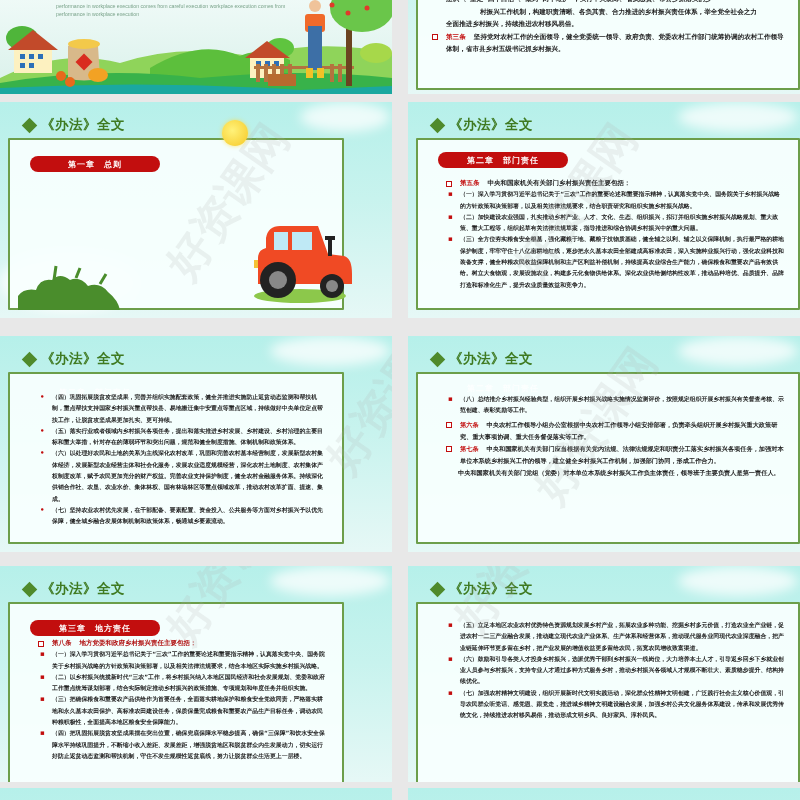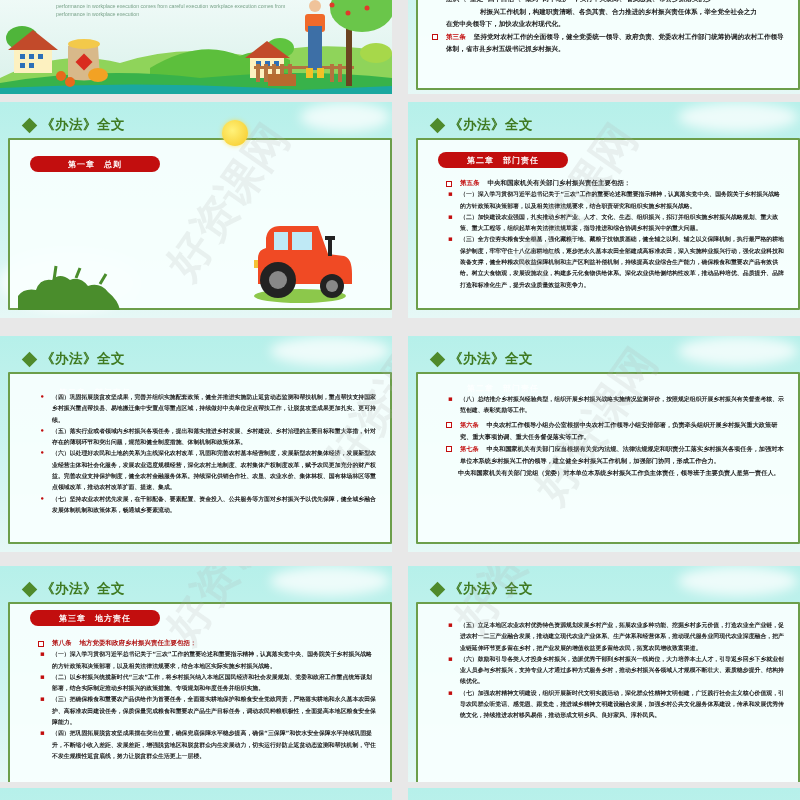--- a/index.html
+++ b/index.html
@@ -18,21 +18,21 @@
   .hdr {
     position: absolute; left: 22px; top: 14px; height: 18px;
     display: flex; align-items: center; gap: 6px;
   }
   .diamond {
     width: 11px; height: 11px; background: #4f8a2b; transform: rotate(45deg); margin-left: 2px;
   }
   .hdr-text { font-size: 13.5px; font-weight: bold; color: #3f7a21; letter-spacing: 0.5px; }
 
   .card {
-    position: absolute; left: 8px; top: 36px; width: 384px; height: 172px;
+    position: absolute; left: 8px; top: 36px; width: 336px; height: 172px;
     background: rgba(248,255,254,0.93); border: 2px solid #6c9e4a; border-radius: 1px;
   }
   .slide.right .card { left: 8px; width: 384px; }
   .chapter-pill {
     position: absolute; left: 20px; height: 16px; width: 130px;
     background: #c20e0e; border-radius: 9px; color: #fff; font-size: 8px; font-weight: bold;
     display: flex; align-items: center; justify-content: center; letter-spacing: 1px;
   }
   .chapter-pill.ghost { background: transparent; color: rgba(255,255,255,0.8); }
   .txt { position: absolute; left: 26px; right: 14px; font-size: 6.6px; line-height: 12.6px; color: #222; font-weight: bold; }
@@ -120,21 +120,21 @@
         <rect x="317" y="190" width="7" height="10" fill="#f1c227"></rect>
     </svg>
   </div>
 
   <div class="slide right" style="left:408px;top:-122px;">
     <div class="card" style="top:0;height:212px;">
       <div class="txt" style="top:113px;left:14px;right:12px;">
         <div class="para">
           <div style="white-space:nowrap;overflow:hidden;">意识”、坚定“四个自信”、做到“两个维护”，实行中央统筹、省负总责、市县乡抓落实的乡</div>
           <div style="white-space:nowrap;overflow:hidden;margin-left:34px;">村振兴工作机制，构建职责清晰、各负其责、合力推进的乡村振兴责任体系，举全党全社会之力</div>
-          <div>在党中央领导下，加快农业农村现代化。</div>
+          <div>全面推进乡村振兴，持续推进农村移风易俗。</div>
         </div>
         <div class="para">
           <span class="sq"></span>
           <span class="art">第三条</span><span>坚持党对农村工作的全面领导，健全党委统一领导、政府负责、党委农村工作部门统筹协调的农村工作领导体制，省市县乡村五级书记抓乡村振兴。</span>
         </div>
       </div>
     </div>
   </div>
 
   <div class="slide" style="left:0;top:102px;">
@@ -236,21 +236,21 @@
     <div class="watermark" style="left:100px;top:60px;">好资课网</div>
   </div>
 
   <div class="slide" style="left:0;top:566px;">
     <div class="cloud" style="left:270px;top:0;width:120px;height:30px;"></div>
     <div class="hdr">
       <span class="diamond"></span>
       <span class="hdr-text">《办法》全文</span>
     </div>
     <div class="card" style="height:204px;">
-      <div class="chapter-pill" style="top:6px;left:20px;width:130px;">第三章　地方责任</div>
+      <div class="chapter-pill" style="top:16px;left:20px;width:130px;">第三章　地方责任</div>
       <div class="txt" style="top:34px;left:28px;right:14px;font-size:5.9px;line-height:11.3px;">
         <div class="para" style="font-size:6.5px;color:#b01010;">
           <span class="sq"></span>
           <span style="margin-right:8px;">第八条</span><span>地方党委和政府乡村振兴责任主要包括：</span>
         </div>
         <div class="para"><span class="bullet">▪</span><span>（一）深入学习贯彻习近平总书记关于“三农”工作的重要论述和重要指示精神，认真落实党中央、国务院关于乡村振兴战略的方针政策和决策部署，以及相关法律法规要求，结合本地区实际实施乡村振兴战略。</span></div>
         <div class="para"><span class="bullet">▪</span><span>（二）以乡村振兴统揽新时代“三农”工作，将乡村振兴纳入本地区国民经济和社会发展规划、党委和政府工作重点统筹谋划部署，结合实际制定推动乡村振兴的政策措施、专项规划和年度任务并组织实施。</span></div>
         <div class="para"><span class="bullet">▪</span><span>（三）把确保粮食和重要农产品供给作为首要任务，全面落实耕地保护和粮食安全党政同责，严格落实耕地和永久基本农田保护、高标准农田建设任务，保质保量完成粮食和重要农产品生产目标任务，调动农民种粮积极性，全面提高本地区粮食安全保障能力。</span></div>
         <div class="para"><span class="bullet">▪</span><span>（四）把巩固拓展脱贫攻坚成果摆在突出位置，确保兜底保障水平稳步提高，确保“三保障”和饮水安全保障水平持续巩固提升，不断缩小收入差距、发展差距，增强脱贫地区和脱贫群众内生发展动力，切实运行好防止返贫动态监测和帮扶机制，守住不发生规模性返贫底线，努力让脱贫群众生活更上一层楼。</span></div>
       </div>

